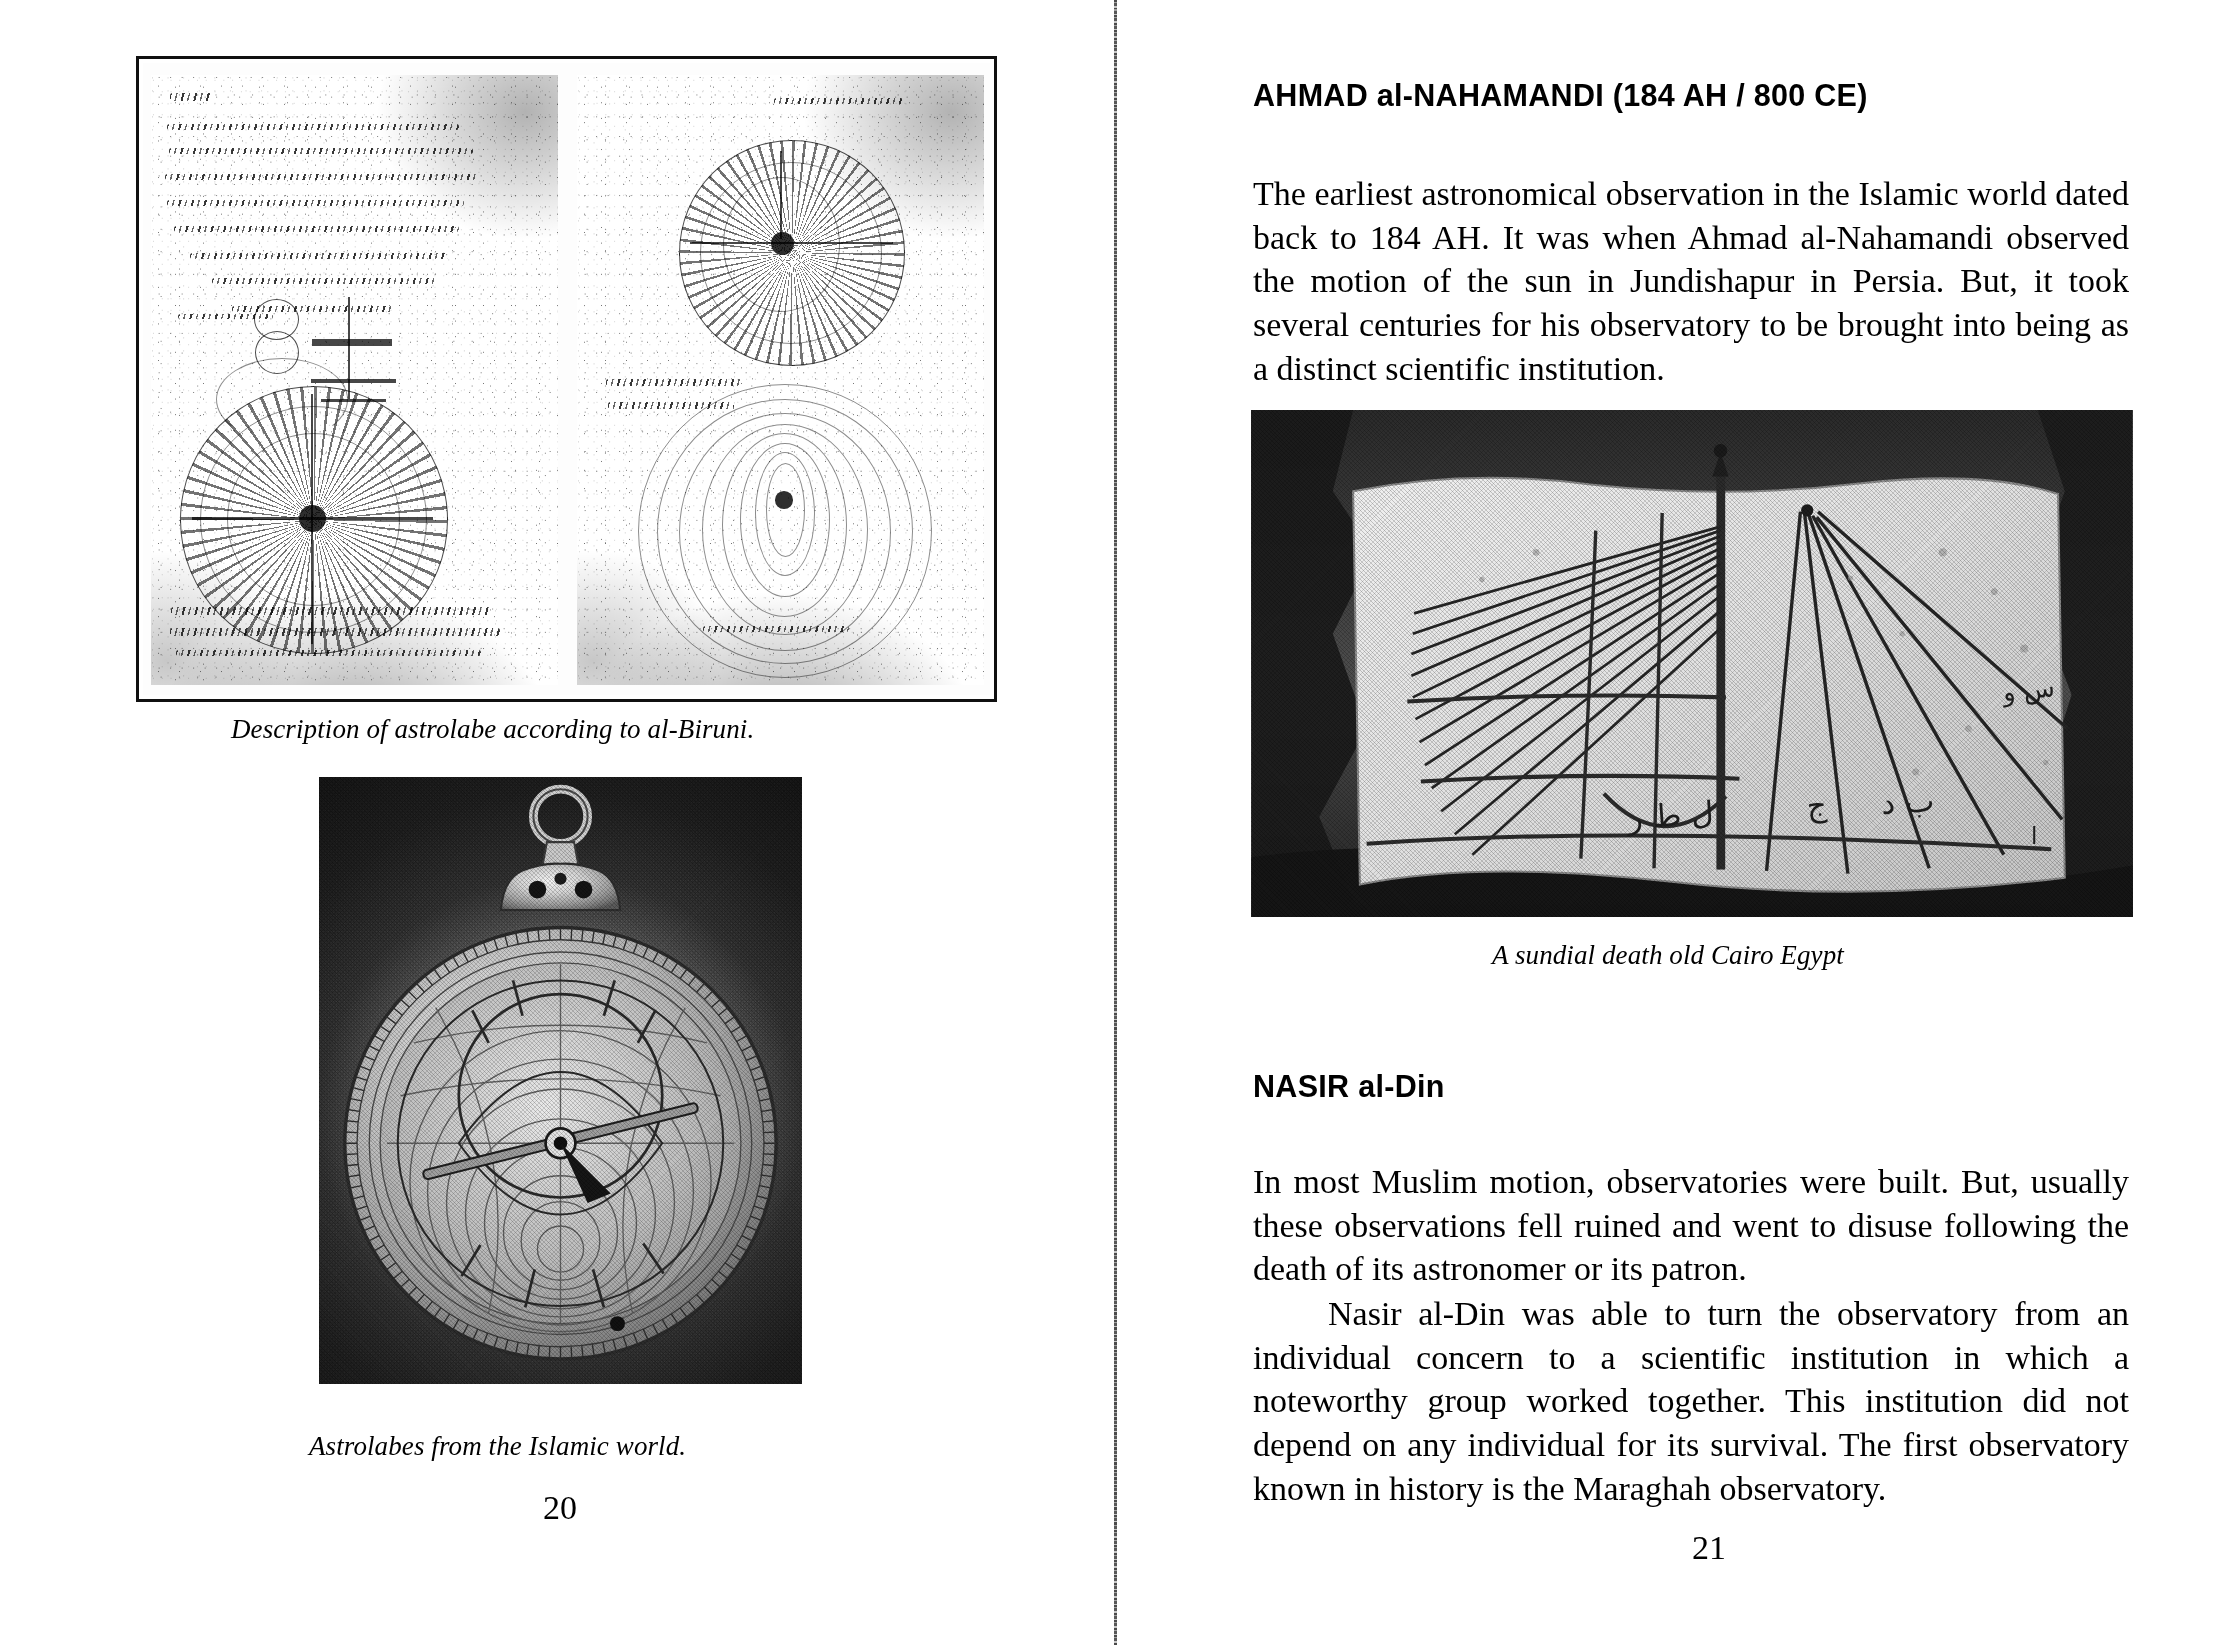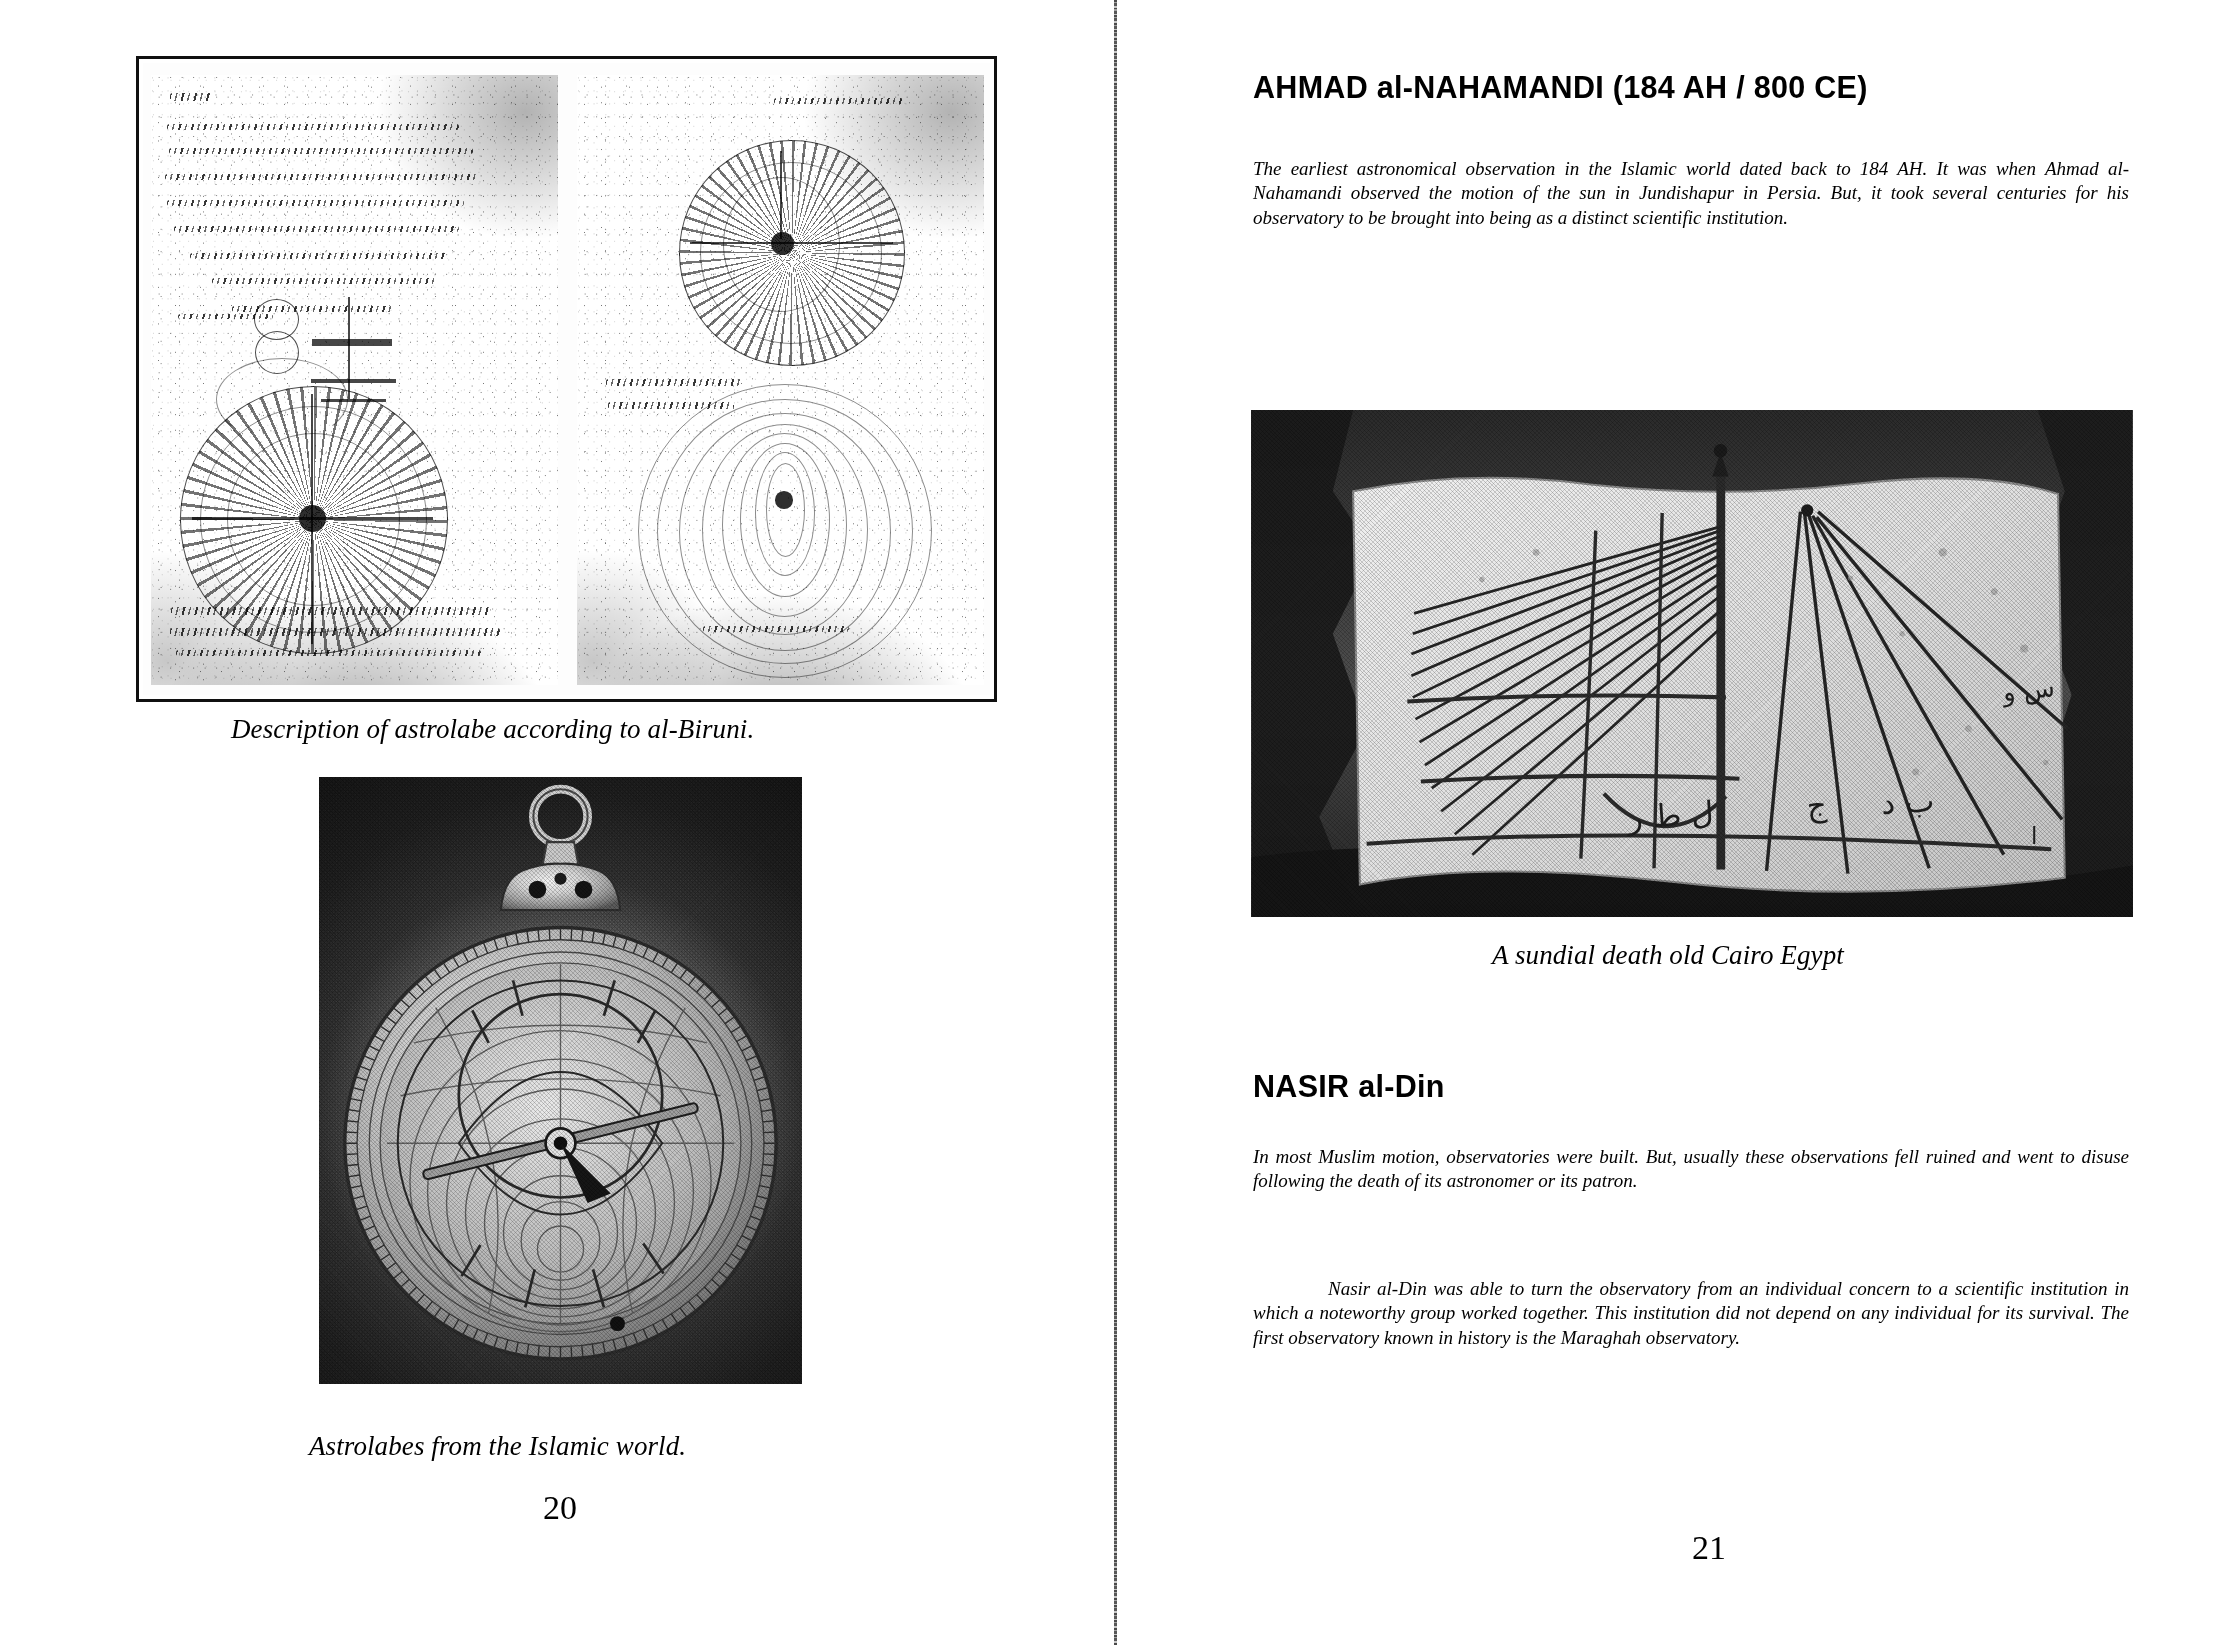--- a/index.html
+++ b/index.html
@@ -120,31 +120,30 @@
 
   
   .sec-heading{
     position:absolute;
     font-family:"Liberation Sans", sans-serif;
     font-weight:bold;
     font-size:30.5px;
     letter-spacing:0.3px;
     white-space:nowrap;
   }
-  #heading-nahamandi{left:1253px;top:45px;}
+  #heading-nahamandi{left:1253px;top:53px;}
   #heading-nasir{left:1253px;top:1044px;}
 
   .body-par{
     position:absolute;
     width:876px;
-    font-size:19px;
+    font-size:34px;
     line-height:1.285;
     text-align:justify;
     text-justify:inter-word;
-    font-style:italic;
   }
   #par-nahamandi{left:1253px;top:138px;}
   #par-nasir-1{left:1253px;top:1126px;}
   #par-nasir-2{left:1253px;top:1258px;text-indent:75px;}
 
   #sundial-photo{
     position:absolute;left:1251px;top:410px;width:882px;height:507px;
     overflow:hidden;
     background:
       linear-gradient(105deg, #1b1b1b 0 6%, #4a4a4a 9%, #8f8f8f 16%, #d8d8d8 26%, #ececec 48%, #d5d5d5 72%, #9c9c9c 88%, #3b3b3b 97%, #1a1a1a 100%),

